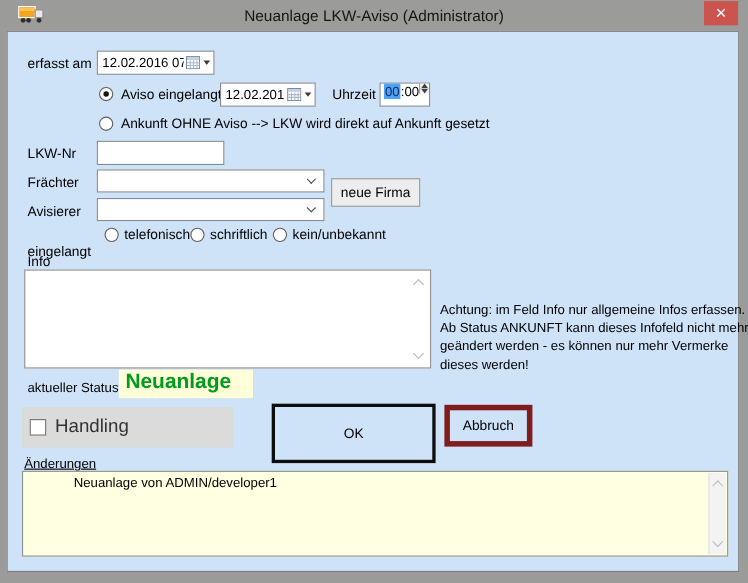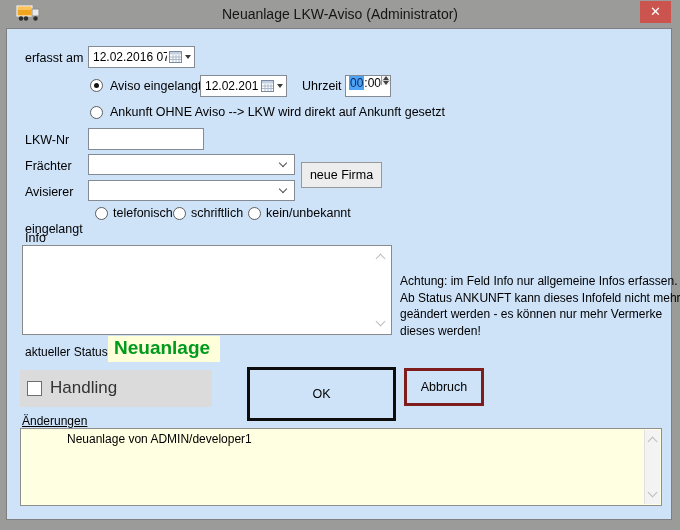--- a/index.html
+++ b/index.html
@@ -42,28 +42,28 @@
   .tri-down { width: 0; height: 0; border-left: 3px solid transparent; border-right: 3px solid transparent; border-top: 4px solid #404040; }
 
   .textbox { position: absolute; background: #fff; border: 1px solid #8a8a8a; font-size: 12px; }
   .scroll-chev { position: absolute; width: 7px; height: 7px; border-right: 1.6px solid #bcbcbc; border-bottom: 1.6px solid #bcbcbc; }
   .sc-up { transform: rotate(-135deg); right: 7px; top: 9px; }
   .sc-down { transform: rotate(45deg); right: 7px; bottom: 9px; }
 
   .warning { position: absolute; left: 400px; top: 273px; width: 276px; font-size: 12px; line-height: 16.5px; }
   .warning div { white-space: nowrap; }
 
-  .status-badge { position: absolute; left: 108px; top: 336px; background: #ffffd9; color: #009a1d; font-size: 19px; font-weight: bold; padding: 1px 10px 3px 6px; }
+  .status-badge { position: absolute; left: 108px; top: 336px; background: #ffffd9; color: #009a1d; font-size: 19px; font-weight: bold; padding: 1px 20px 3px 6px; }
 
   .handling-panel { position: absolute; left: 20px; top: 370px; width: 192px; height: 37px; background: #dbdbdb; }
   .checkbox { position: absolute; left: 27px; top: 381px; width: 15px; height: 15px; background: #fff; border: 1px solid #6e6e6e; cursor: pointer; }
   .handling-lbl { position: absolute; left: 50px; top: 378px; font-size: 17px; color: #333; cursor: pointer; }
 
   .btn-ok { position: absolute; left: 247px; top: 367px; width: 149px; height: 54px; background: transparent; border: 3px solid #0d0d0d; font-family: "Liberation Sans", sans-serif; font-size: 12.5px; cursor: pointer; }
-  .btn-cancel { position: absolute; left: 404px; top: 368px; width: 80px; height: 38px; background: transparent; border: 3px solid #7f1d1d; font-family: "Liberation Sans", sans-serif; font-size: 12.5px; cursor: pointer; }
+  .btn-cancel { position: absolute; left: 404px; top: 368px; width: 80px; height: 38px; background: transparent; border: 5px solid #7f1d1d; font-family: "Liberation Sans", sans-serif; font-size: 12.5px; cursor: pointer; }
 
   .note-box { position: absolute; left: 20px; top: 428px; width: 642px; height: 78px; background: #ffffe1; border: 1px solid #8f8f8f; font-size: 12px; }
   .note-text { padding: 3px 20px 3px 6px; margin-left: 40px; }
   .note-scrollbar { position: absolute; right: 1px; top: 1px; bottom: 1px; width: 16px; background: #f3f3f3; border-left: 1px solid #e0e0e0; }
   .note-scrollbar .sc-up { right: 4px; top: 8px; }
   .note-scrollbar .sc-down { right: 4px; bottom: 8px; }
 </style>
 </head>
 <body>
 

